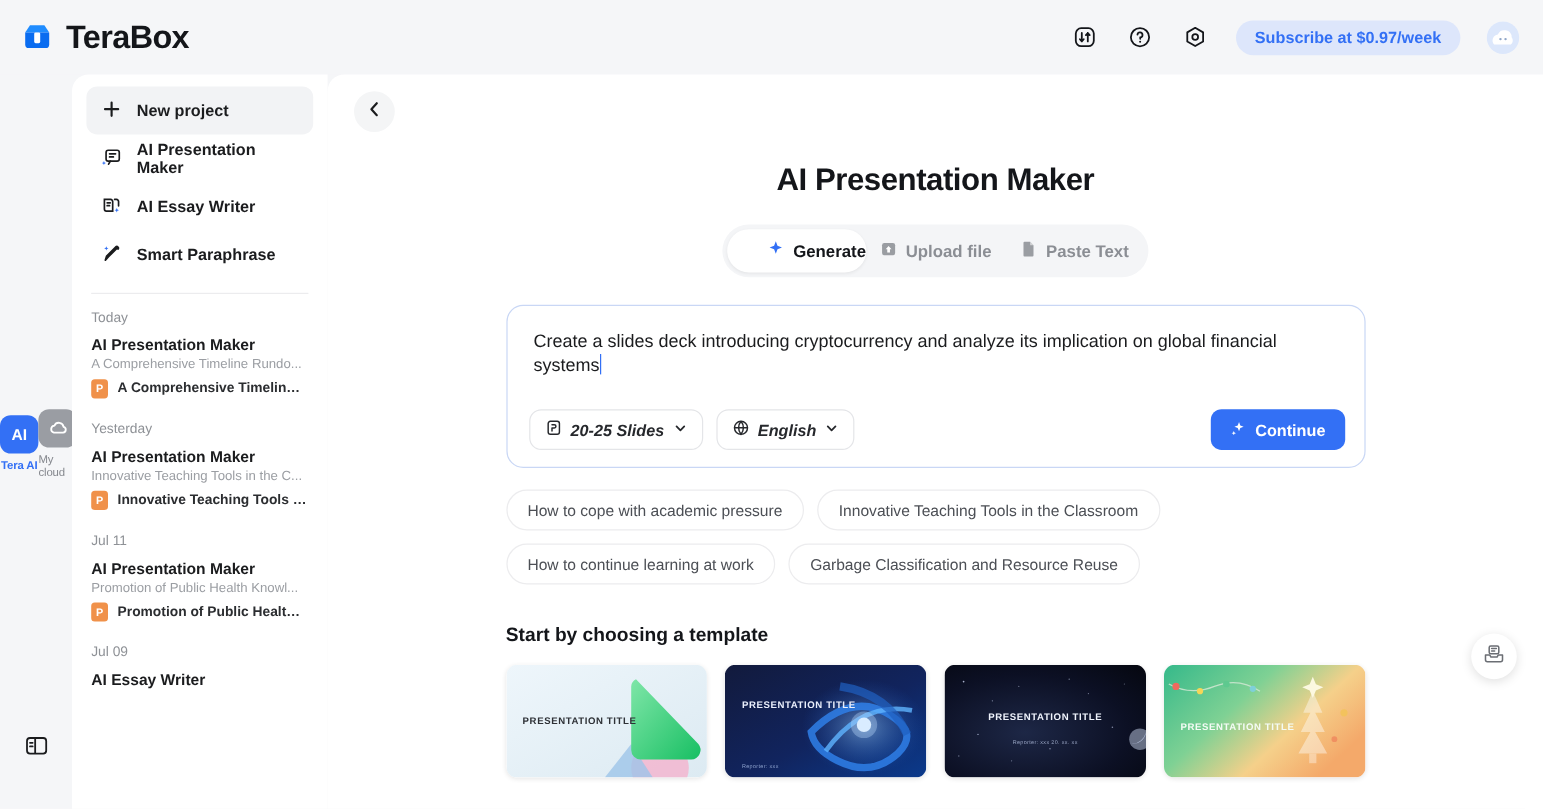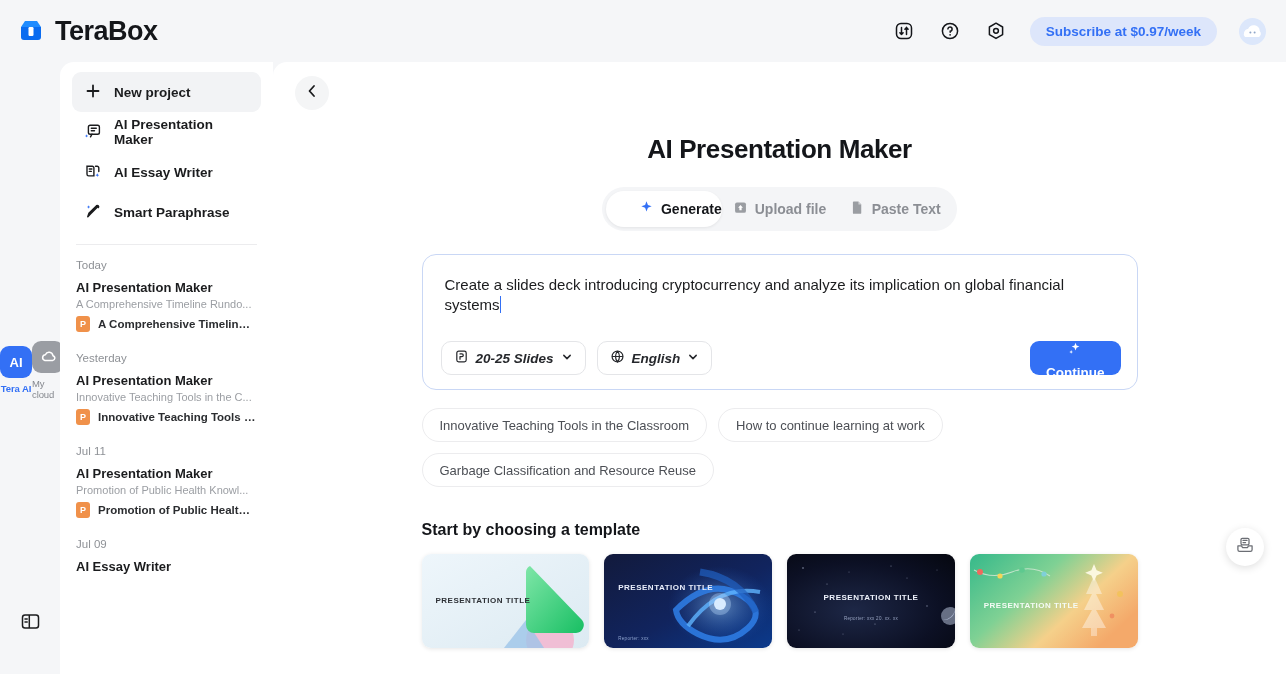--- a/index.html
+++ b/index.html
@@ -129,21 +129,21 @@
   }
   .pill {
     display: flex; align-items: center; gap: 7px;
     height: 34px; padding: 0 12px; border: 1px solid #e4e5e8; border-radius: 10px;
     background: #fff; font-size: 13.5px; font-weight: 600; color: #26282c; cursor: pointer;
   }
   .continue-btn {
     position: absolute; right: 16px; bottom: 14px;
     height: 34px; padding: 0 16px; border-radius: 9px; background: #3370f5;
     color: #fff; font-size: 13.5px; font-weight: 700;
-    display: flex; align-items: center; gap: 7px; cursor: pointer; flex-direction: column;
+    display: flex; align-items: center; gap: 7px; cursor: pointer;
   }
 
   .chips { width: 716px; margin: 18px auto 0 auto; display: flex; flex-wrap: wrap; gap: 11px; }
   .chip {
     height: 34px; padding: 0 17px; border: 1px solid #ececee; border-radius: 17px;
     background: #fff; font-size: 13px; color: #4c4f55; cursor: pointer;
     display: flex; align-items: center;
   }
 
   .tmpl-heading { width: 716px; margin: 34px auto 0 auto; font-size: 16px; font-weight: 700; color: #14161a; }
@@ -407,20 +407,21 @@
         <svg width="14" height="14" viewBox="0 0 16 16">
           <path d="M8.6 2 l1.2 3.2 3.2 1.2 -3.2 1.2 -1.2 3.2 -1.2 -3.2 -3.2 -1.2 3.2 -1.2 Z" fill="#ffffff"></path>
           <path d="M3.6 10.4 l.6 1.5 1.5 .6 -1.5 .6 -.6 1.5 -.6 -1.5 -1.5 -.6 1.5 -.6 Z" fill="#ffffff"></path>
         </svg>
       </span>
       <span>Continue</span>
     </div>
   </div>
 
   <div class="chips">
+    <div class="chip">How to cope with academic pressure</div>
     <div class="chip">Innovative Teaching Tools in the Classroom</div>
     <div class="chip">How to continue learning at work</div>
     <div class="chip">Garbage Classification and Resource Reuse</div>
   </div>
 
   <div class="tmpl-heading">Start by choosing a template</div>
 
   <div class="tmpl-row">
 
     <div class="tmpl-card">

